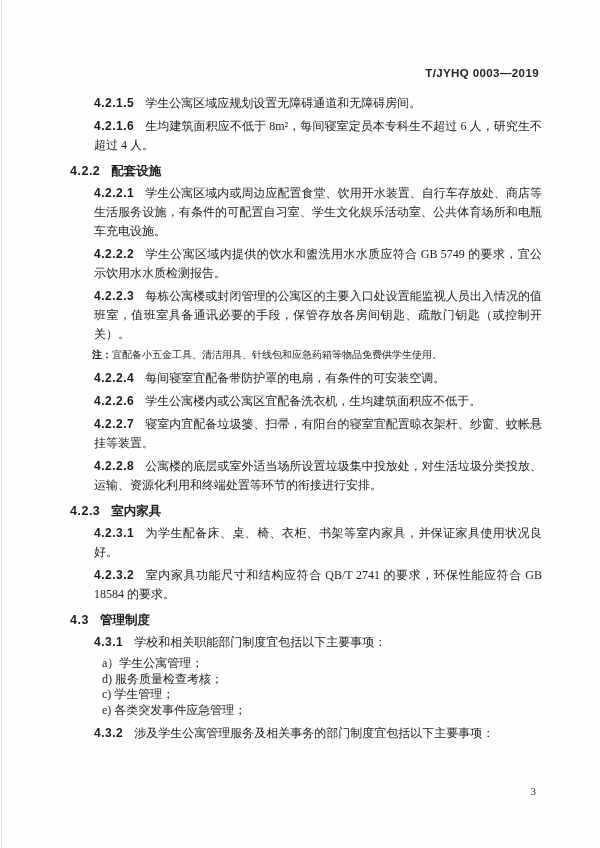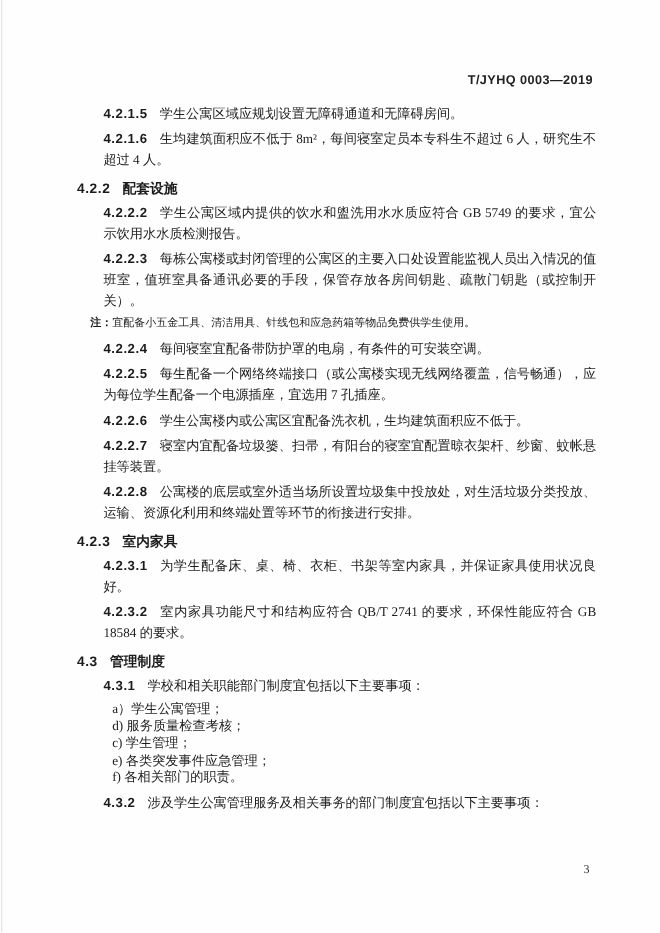--- a/index.html
+++ b/index.html
@@ -56,21 +56,21 @@
     font-family: "Liberation Sans", sans-serif;
     font-weight: bold;
     font-size: 12.5px;
     line-height: 16px;
     margin-top: 8px;
     margin-bottom: 5px;
   }
   .note {
     font-size: 10px;
     line-height: 14px;
-    margin: 0 0 7px 12px;
+    margin: 0 0 7px 22px;
     text-align: justify;
   }
   .note .note-label { font-weight: bold; }
   .item-list {
     list-style: none;
     margin: 1px 0 6px 32px;
     padding: 0;
     font-size: 12px;
     line-height: 15.5px;
   }
@@ -87,37 +87,36 @@
 
 <div class="page">
   <div class="scan-edge-left"></div>
 
   <div class="header-ref">T/JYHQ 0003—2019</div>
 
   <div class="doc-body">
       <p class="clause"><span class="num">4.2.1.5</span><span class="txt">学生公寓区域应规划设置无障碍通道和无障碍房间。</span></p>
       <p class="clause"><span class="num">4.2.1.6</span><span class="txt">生均建筑面积应不低于 8m²，每间寝室定员本专科生不超过 6 人，研究生不超过 4 人。</span></p>
       <p class="heading"><span class="num">4.2.2</span><span class="txt">配套设施</span></p>
+      <p class="clause"><span class="num">4.2.2.1</span><span class="txt">学生公寓区域内或周边应配置食堂、饮用开水装置、自行车存放处、商店等生活服务设施，有条件的可配置自习室、学生文化娱乐活动室、公共体育场所和电瓶车充电设施。</span></p>
       <p class="clause"><span class="num">4.2.2.2</span><span class="txt">学生公寓区域内提供的饮水和盥洗用水水质应符合 GB 5749 的要求，宜公示饮用水水质检测报告。</span></p>
       <p class="clause"><span class="num">4.2.2.3</span><span class="txt">每栋公寓楼或封闭管理的公寓区的主要入口处设置能监视人员出入情况的值班室，值班室具备通讯必要的手段，保管存放各房间钥匙、疏散门钥匙（或控制开关）。</span></p>
       <p class="note"><span class="note-label">注：</span><span class="note-text">宜配备小五金工具、清洁用具、针线包和应急药箱等物品免费供学生使用。</span></p>
       <p class="clause"><span class="num">4.2.2.4</span><span class="txt">每间寝室宜配备带防护罩的电扇，有条件的可安装空调。</span></p>
-      <p class="clause"><span class="num">4.2.2.5</span><span class="txt">每生配备一个网络终端接口（或公寓楼实现无线网络覆盖，信号畅通），应为每位学生配备一个电源插座，宜选用 7 孔插座。</span></p>
       <p class="clause"><span class="num">4.2.2.6</span><span class="txt">学生公寓楼内或公寓区宜配备洗衣机，生均建筑面积应不低于。</span></p>
       <p class="clause"><span class="num">4.2.2.7</span><span class="txt">寝室内宜配备垃圾篓、扫帚，有阳台的寝室宜配置晾衣架杆、纱窗、蚊帐悬挂等装置。</span></p>
       <p class="clause"><span class="num">4.2.2.8</span><span class="txt">公寓楼的底层或室外适当场所设置垃圾集中投放处，对生活垃圾分类投放、运输、资源化利用和终端处置等环节的衔接进行安排。</span></p>
       <p class="heading"><span class="num">4.2.3</span><span class="txt">室内家具</span></p>
       <p class="clause"><span class="num">4.2.3.1</span><span class="txt">为学生配备床、桌、椅、衣柜、书架等室内家具，并保证家具使用状况良好。</span></p>
       <p class="clause"><span class="num">4.2.3.2</span><span class="txt">室内家具功能尺寸和结构应符合 QB/T 2741 的要求，环保性能应符合 GB 18584 的要求。</span></p>
       <p class="heading"><span class="num">4.3</span><span class="txt">管理制度</span></p>
       <p class="clause"><span class="num">4.3.1</span><span class="txt">学校和相关职能部门制度宜包括以下主要事项：</span></p>
       <ul class="item-list">
         <li class="item">a）学生公寓管理；</li>
         <li class="item">d) 服务质量检查考核；</li>
         <li class="item">c) 学生管理；</li>
         <li class="item">e) 各类突发事件应急管理；</li>
-        <li class="item">f) 各相关部门的职责。</li>
       </ul>
       <p class="clause"><span class="num">4.3.2</span><span class="txt">涉及学生公寓管理服务及相关事务的部门制度宜包括以下主要事项：</span></p>
     </div>
 
   <div class="page-number">3</div>
 </div>
 
 </body></html>

